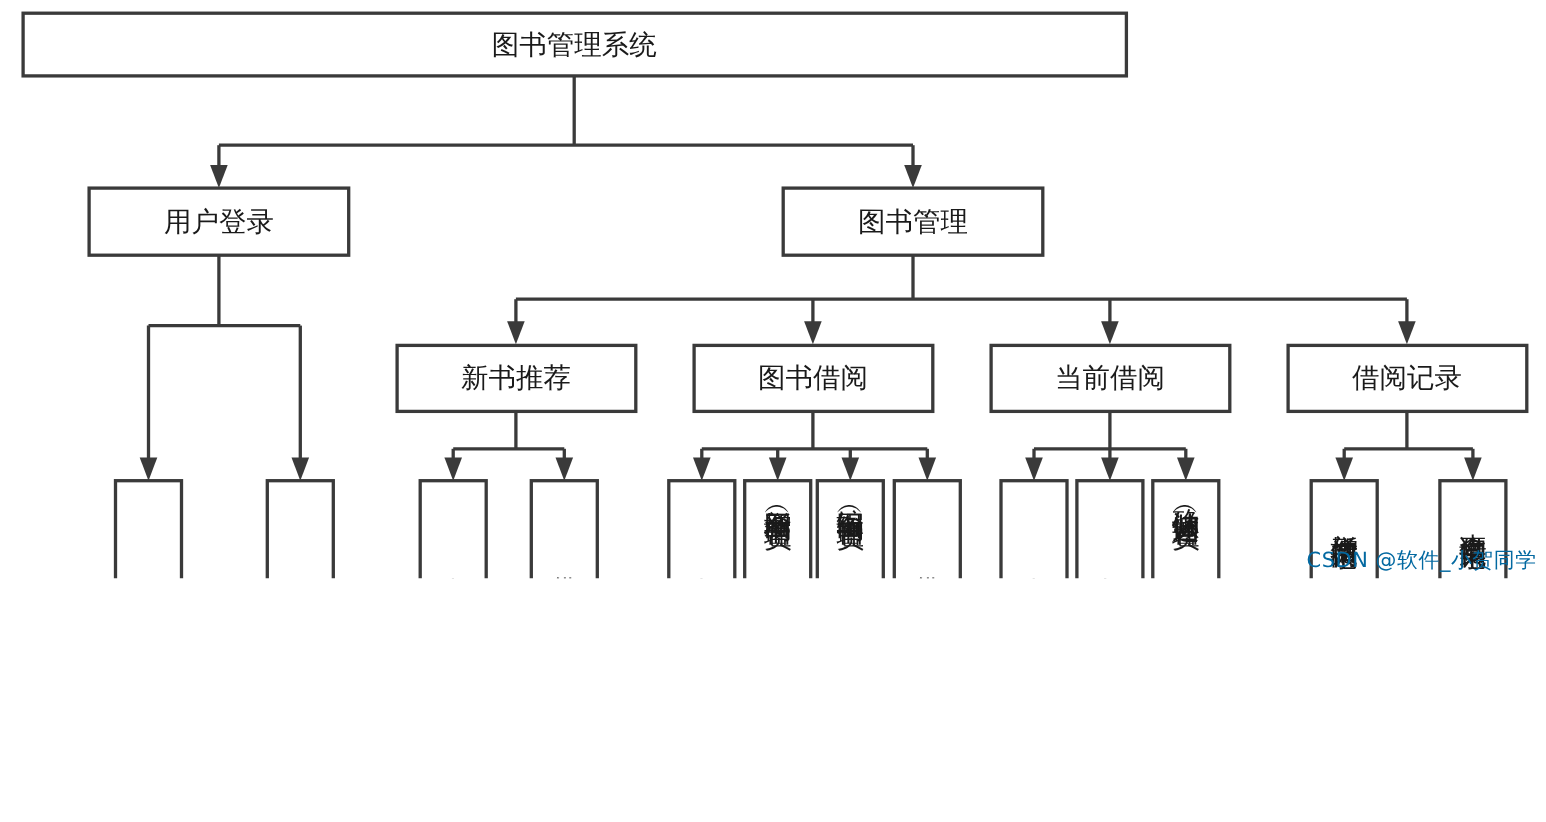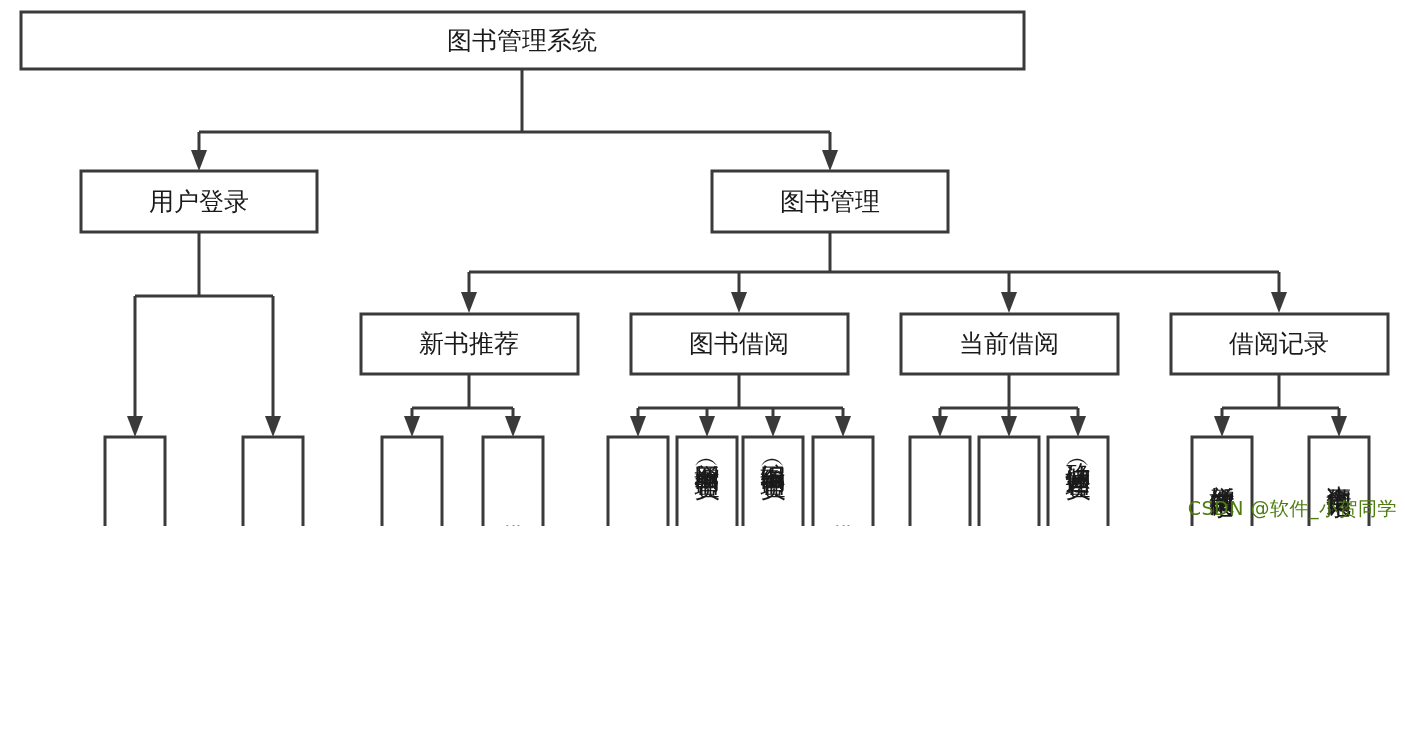--- a/index.html
+++ b/index.html
@@ -63,21 +63,21 @@
     color: #1a1a1a;
     letter-spacing: 2px;
     white-space: nowrap;
   }
   .watermark {
     position: absolute;
     right: 8px;
     bottom: 4px;
     font-family: "DejaVu Sans", "Liberation Sans", sans-serif;
     font-size: 19px;
-    color: #4d7c0f;
+    color: #0369a1;
     white-space: nowrap;
     letter-spacing: 0.5px;
   }
 </style>
 </head>
 <body>
 
 <div id="diagram-root">
 
   <svg id="flow" viewBox="0 0 1405 747">

